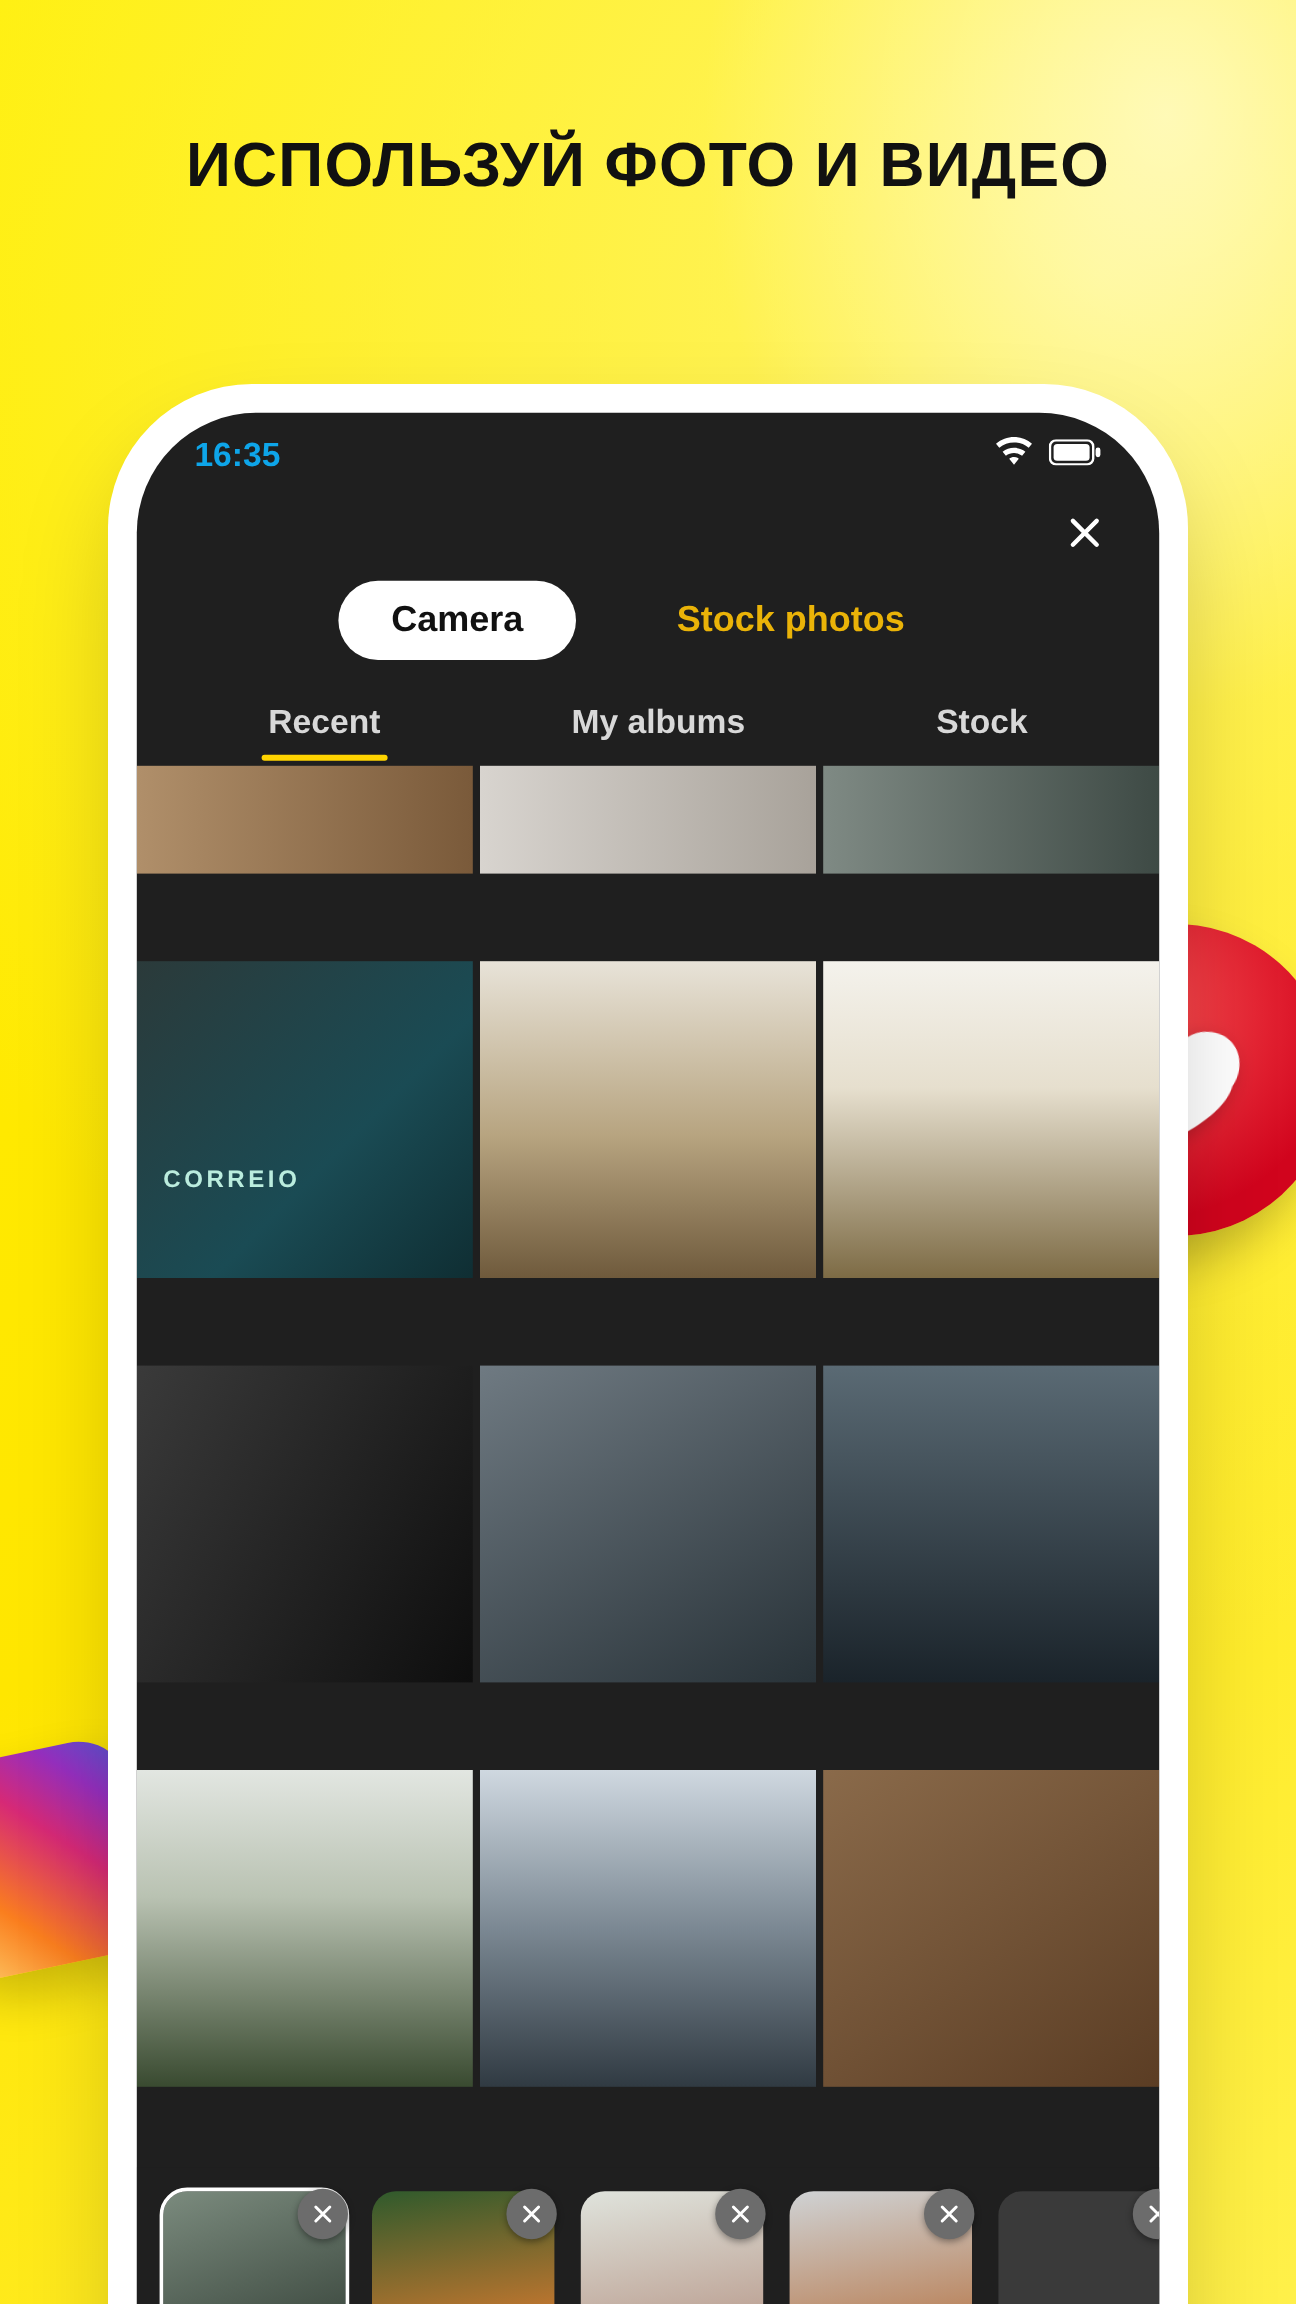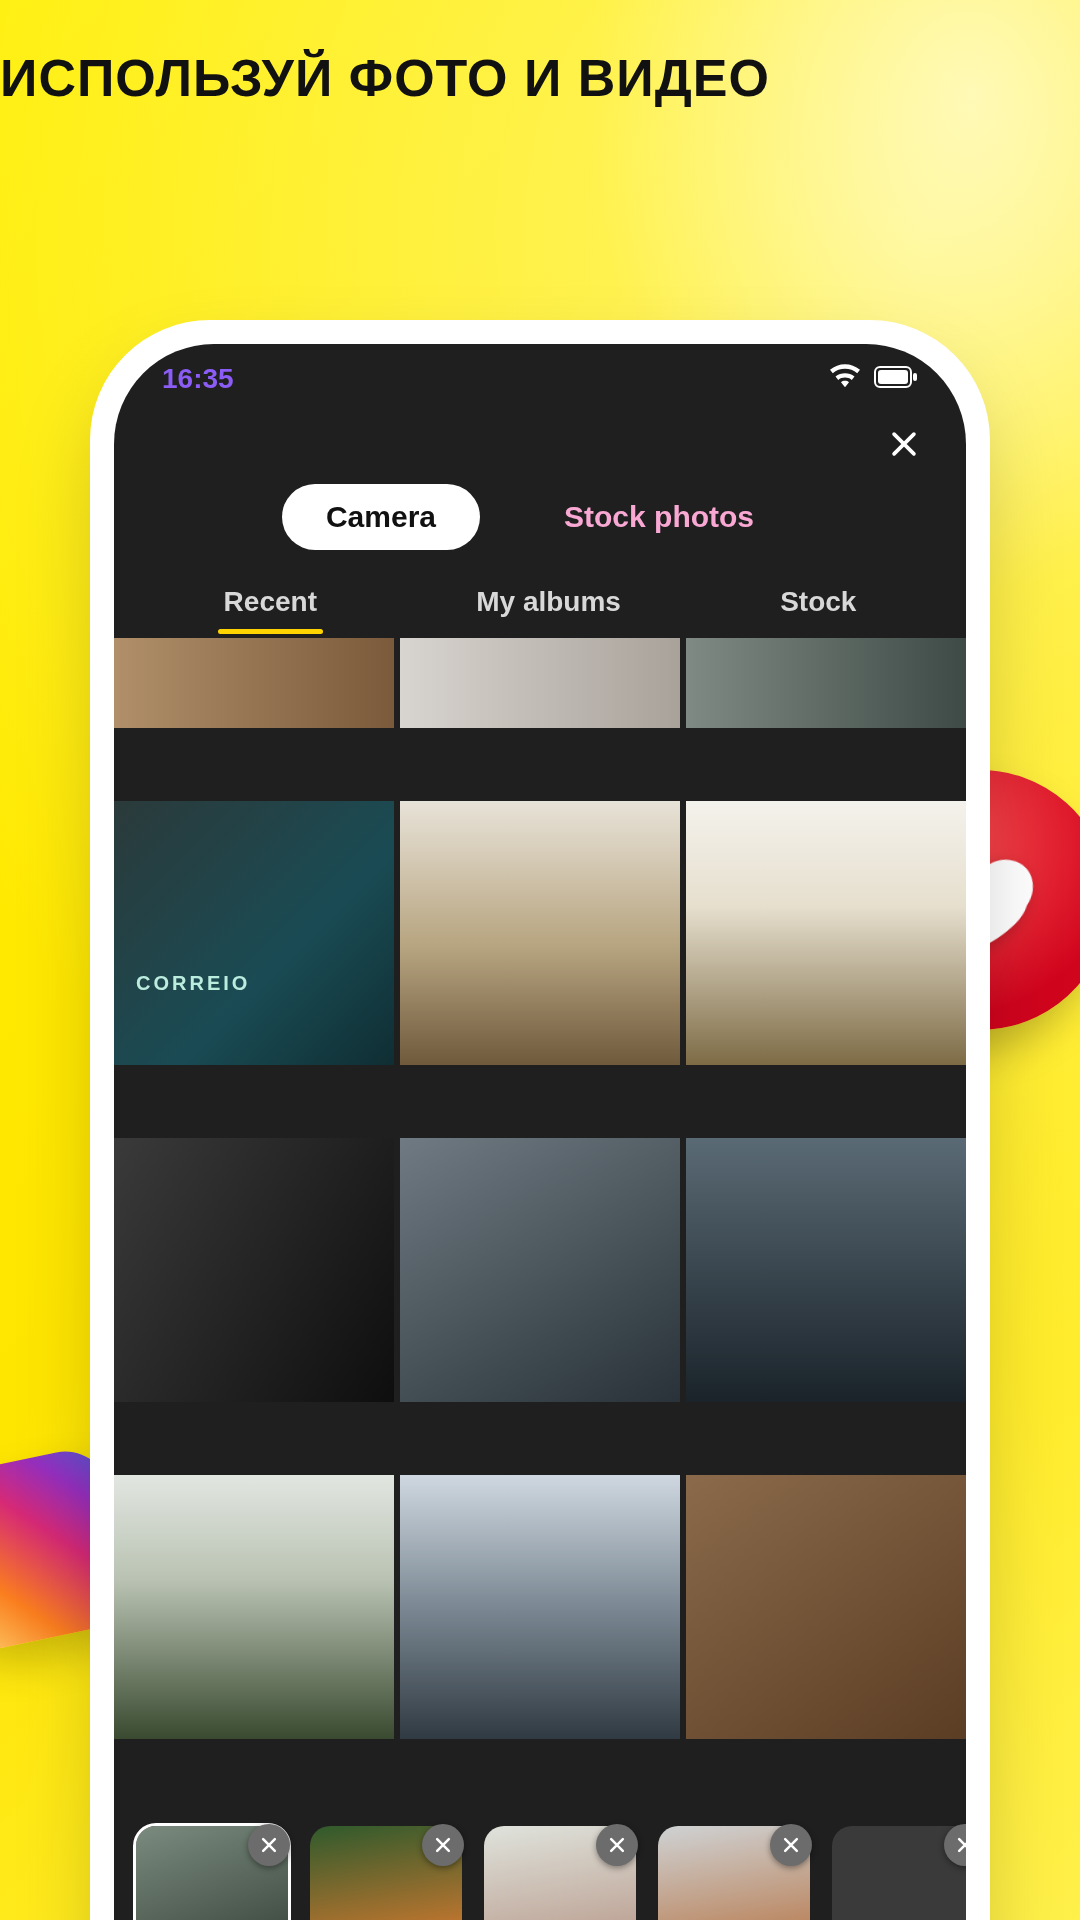--- a/index.html
+++ b/index.html
@@ -6,50 +6,50 @@
   html, body { width: 1080px; height: 1920px; overflow: hidden; font-family: -apple-system, "Segoe UI", Helvetica, Arial, sans-serif; }
   
   .stage {
     width: 1080px; height: 1920px;
     background:
       radial-gradient(ellipse 700px 900px at 90% 5%, rgba(255,255,255,0.55) 0%, rgba(255,255,255,0) 55%),
       radial-gradient(circle at 85% 12%, rgba(255,246,120,.9), rgba(255,242,0,0) 60%),
       linear-gradient(140deg, #ffef00 0%, #ffe600 50%, #fff04a 100%);
     position: relative;
   }
-  .headline { padding-top: 48px; color: #111; letter-spacing: 1px; }
+  .headline { text-align: center; padding-top: 108px; color: #111; letter-spacing: 1px; }
   .headline .line1 { font-weight: 800; font-size: 52px; }
   .headline .line2 { font-weight: 900; font-size: 80px; margin-top: 6px; letter-spacing: 2px;}
   
   .phone {
     position: absolute; top: 320px; left: 50%; transform: translateX(-50%);
     width: 900px; height: 1740px;
     background: #fff; border-radius: 120px;
     box-shadow: 0 40px 90px -20px rgba(0,0,0,.25);
     padding: 24px;
   }
   .screen {
     width: 100%; height: 100%;
     background: #1f1f1f; border-radius: 100px;
     overflow: hidden; position: relative;
     display: flex; flex-direction: column;
   }
   .statusbar {
     height: 70px; display: flex; align-items: center; justify-content: space-between;
-    padding: 0 48px; color: #8b5cf6; font-weight: 700; font-size: 28px;
+    padding: 0 48px; color: #0ea5e9; font-weight: 700; font-size: 28px;
   }
   .status-icons { display: flex; align-items: center; gap: 14px; }
   .topbar { display:flex; justify-content:flex-end; padding: 8px 40px 12px;}
   .close { width:44px; height:44px; color:#fff; display:flex; align-items:center; justify-content:center; cursor:pointer;}
   .pill-row { display:flex; justify-content:center; gap:40px; align-items:flex-start; padding:6px 0 26px;}
   .pill {
     padding: 16px 44px; border-radius: 999px; font-size:30px; font-weight:700;
   }
   .pill.active { background:#fff; color:#111; }
-  .pill.inactive { color:#f9a8d4; }
+  .pill.inactive { color:#eab308; }
   .tabs { display:flex; justify-content:space-around; padding: 0 40px 0; gap: 20px; }
   .tab { color:#d8d8d8; font-size:28px; font-weight:600; padding:10px 6px 16px; position:relative;}
   .tab.active::after {
     content:""; position:absolute; left:0; right:0; bottom:0; height:5px; background:#ffd400; border-radius:3px;
   }
   .grid {
     flex: 1 1 auto;
     display:grid; grid-template-columns: repeat(3, 1fr);
     gap:6px; padding:0; margin-top:4px;
     overflow:hidden;

